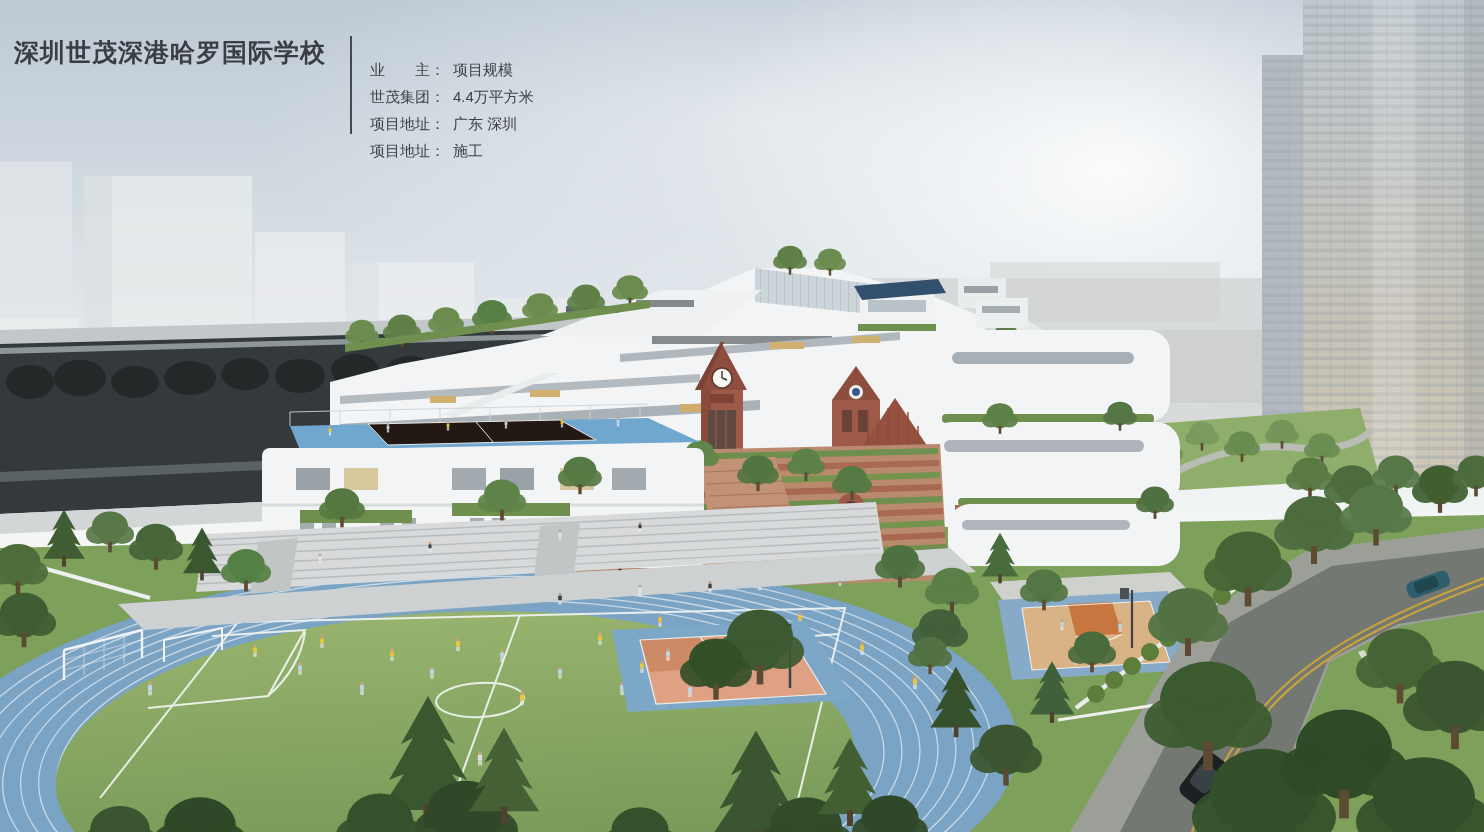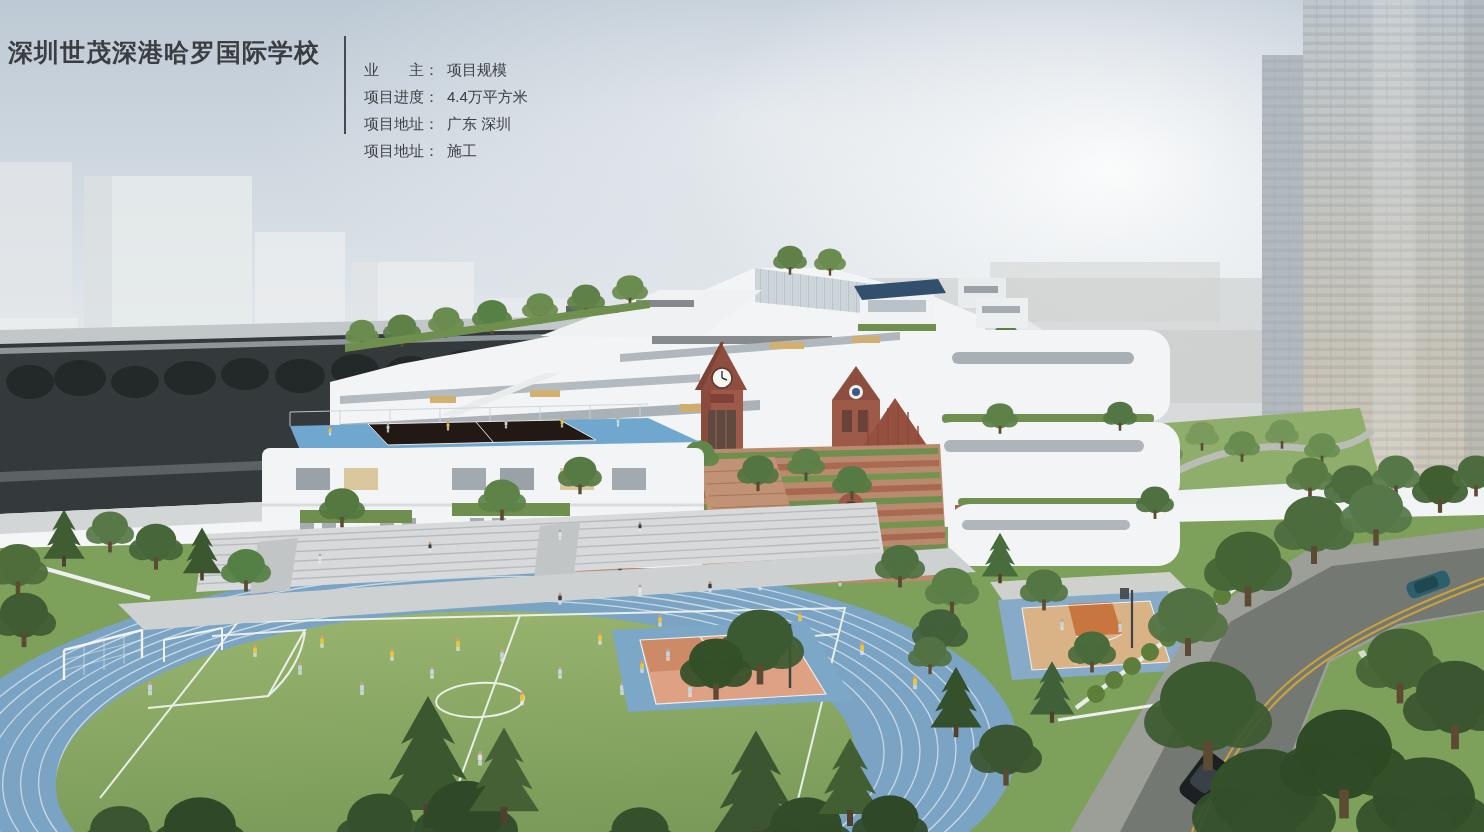--- a/index.html
+++ b/index.html
@@ -1,20 +1,20 @@
 <!DOCTYPE html>
 <html style="--sky-top: #bdc9d4; --sky-bottom: #f8f9f9; --building-white: #f2f4f5; --brick-red: #9d5a49; --track-blue: #7ba3c4; --grass-green: #7da05a; --court-orange: #dfa183; --court-tan: #d9b285; --roof-court-blue: #6fa7cf; --roof-court-salmon: #e8a98c; --tree-green: #4c6b3e; --hedge-green: #6f8f4f; --road-gray: #737872; --highway-dark: #34393c; --lane-line-white: #dce7ee; --center-line-yellow: #c8a23d; --player-yellow: #e6c63a; --player-blue: #bcd6e4; --title-text: #3a3d41;"><head>
 <meta charset="utf-8">
 <style>
   html,body{margin:0;padding:0;background:#eef1f3;}
   .stage{position:relative;width:1484px;height:832px;overflow:hidden;
          font-family:"Liberation Sans","DejaVu Sans",sans-serif;}
   .stage svg{position:absolute;left:0;top:0;}
   
-  .hdr{position:absolute;left:8px;top:38px;display:flex;align-items:flex-start;z-index:5;}
+  .hdr{position:absolute;left:14px;top:38px;display:flex;align-items:flex-start;z-index:5;}
   .hdr h1{margin:0;font-size:25px;line-height:28px;font-weight:700;color:#3a3d41;letter-spacing:1px;}
   .hdr .divider{width:2px;height:98px;background:#46494d;margin:-2px 18px 0 24px;flex:none;}
   .hdr .fields{display:flex;flex-direction:column;padding-top:2px;}
   .hdr .row{display:flex;line-height:27px;font-size:15px;color:#3e4145;font-weight:500;}
   .hdr .row dt{margin:0;white-space:pre;}
   .hdr .row dd{margin:0 0 0 8px;white-space:pre;}
   
   .c-track{fill:var(--track-blue,#7ba3c4);}
   .c-grass{fill:var(--grass-green,#7da05a);}
   .c-brick{fill:var(--brick-red,#9d5a49);}
@@ -616,21 +616,21 @@
 
 <header class="hdr">
   <h1>深圳世茂深港哈罗国际学校</h1>
   <div class="divider"></div>
   <dl class="fields">
     <div class="row">
       <dt>业　　主：</dt>
       <dd>项目规模</dd>
     </div>
     <div class="row">
-      <dt>项目进度：</dt>
+      <dt>世茂集团：</dt>
       <dd>4.4万平方米</dd>
     </div>
     <div class="row">
       <dt>项目地址：</dt>
       <dd>广东 深圳</dd>
     </div>
     <div class="row">
       <dt>项目地址：</dt>
       <dd>施工</dd>
     </div>

